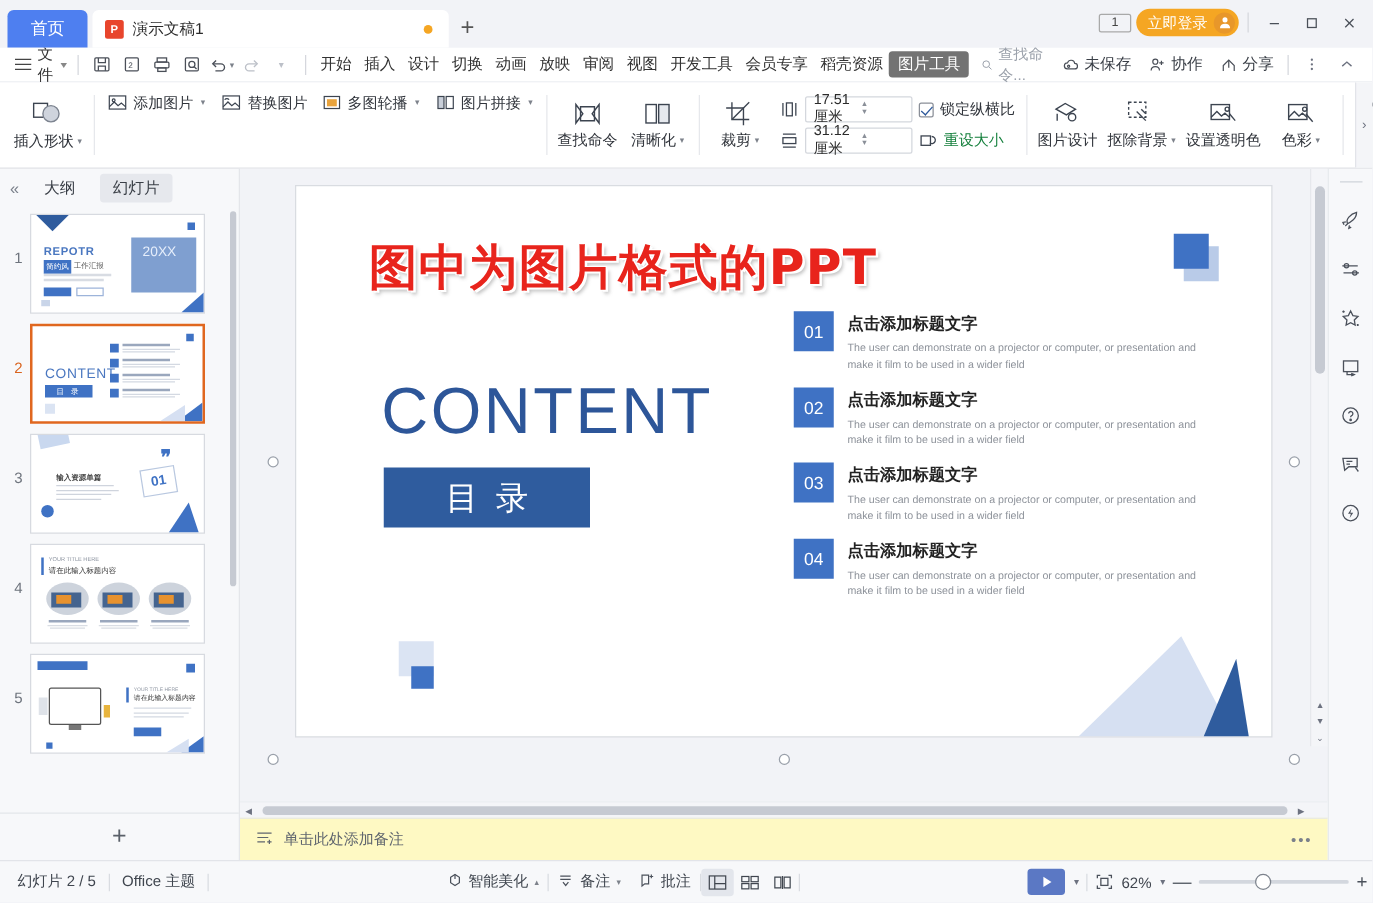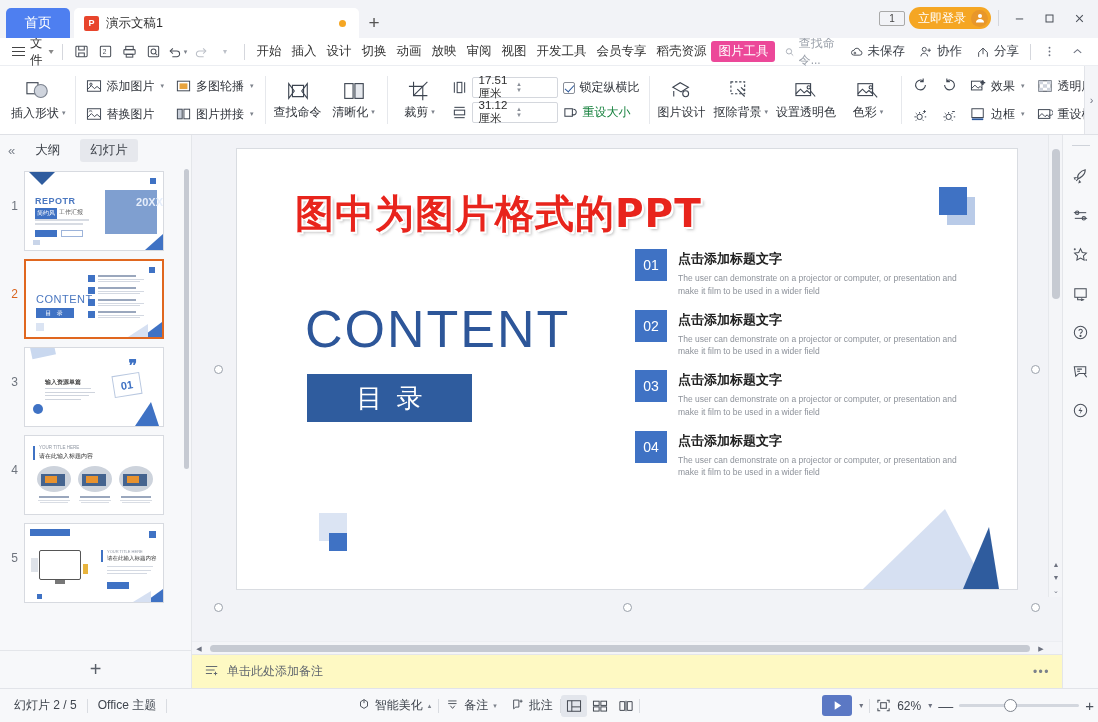--- a/index.html
+++ b/index.html
@@ -61,40 +61,40 @@
   }
   .file-btn { display:flex;align-items:center;gap:5px;padding:0 6px;height:22px;cursor:pointer;font-size:12.5px;color:#333;}
   .hamb { display:flex;flex-direction:column;gap:2.5px;}
   .hamb i { width:13px;height:1.4px;background:#444;display:block;}
   .caret { font-size:8px; color:#888; transform:scaleX(1.3);}
   .qbar { display:flex;align-items:center;gap:1px;padding:0 4px;}
   .qbtn { width:23px;height:22px;display:flex;align-items:center;justify-content:center;cursor:pointer;color:#4a4f58;}
   .qbtn.dis { color:#bcc0c8; }
   .ribtabs { display:flex;align-items:center;gap:0px;margin-left:4px;}
   .ritab { padding:2px 5px;font-size:12.5px;color:#333;cursor:pointer;border-radius:3px;white-space:nowrap;}
-  .ritab.active { background:#ec4899; color:#fff; font-weight:normal; padding:2px 7px;}
+  .ritab.active { background:#737373; color:#fff; font-weight:normal; padding:2px 7px;}
   .findbox { display:flex;align-items:center;gap:4px;margin-left:10px;color:#9aa0aa;font-size:12px;cursor:text;}
   .menu-right { margin-left:auto; display:flex; align-items:center; gap:2px; padding-right:2px;}
   .mr-item { display:flex;align-items:center;gap:4px;padding:2px 6px;font-size:12.5px;color:#3a3f47;cursor:pointer;border-radius:3px;white-space:nowrap;}
 
   
   .toolbar {
     height:69px; background:#fff; display:flex; align-items:stretch; flex:none;
     border-bottom:1px solid #dfe1e6; position:relative; padding-left:2px;
   }
   .tgroup { display:flex; align-items:center; padding:0 5px; position:relative;}
   .tgroup + .tgroup::before {
     content:""; position:absolute; left:0; top:10px; bottom:10px; width:1px; background:#e6e8ec;
   }
   .tbig {
     display:flex;flex-direction:column;align-items:center;justify-content:center;
     min-width:56px;height:63px;cursor:pointer;border-radius:3px;gap:2px;padding:0 4px;
   }
   .tbig .lbl{font-size:12px;color:#30343b;white-space:nowrap;display:flex;align-items:center;gap:2px;}
-  .tcol { display:flex;flex-direction:column;justify-content:center;height:63px;gap:1px;}
+  .tcol { display:flex;justify-content:center;height:63px;gap:1px;}
   .tsm {
     display:flex;align-items:center;gap:5px;height:27px;padding:0 6px;cursor:pointer;
     border-radius:3px;font-size:12px;color:#30343b;white-space:nowrap;
   }
   .dd { font-size:7px;color:#7d828b;margin-left:1px;}
   .sizecol { display:flex;flex-direction:column;justify-content:center;gap:4px;height:63px;padding:0 4px;}
   .sizerow { display:flex;align-items:center;gap:5px;}
   .spin {
     width:86px;height:21px;border:1px solid #d4d7dd;background:#fff;border-radius:2px;
     display:flex;align-items:center;padding:0 3px 0 6px;font-size:11.5px;color:#2b2b2b;
@@ -680,21 +680,21 @@
             <div style="position:absolute;left:4px;top:0;width:0;height:0;border-left:13px solid transparent;border-right:13px solid transparent;border-top:13px solid #2f5c9e;"></div>
             <div style="position:absolute;right:7px;top:6px;width:6px;height:6px;background:#3f72c4;"></div>
             <div style="position:absolute;left:10px;top:24px;font-size:9px;color:#4a77c0;letter-spacing:.5px;font-weight:600;">REPOTR</div>
             <div style="position:absolute;left:10px;top:36px;font-size:6px;color:#fff;background:#3f72c4;padding:1px 2px;">简约风</div>
             <div style="position:absolute;left:34px;top:36px;font-size:6px;color:#555;">工作汇报</div>
             <div style="position:absolute;left:10px;top:47px;width:54px;height:1.5px;background:#d8dce3;"></div>
             <div style="position:absolute;left:10px;top:51px;width:48px;height:1.5px;background:#d8dce3;"></div>
             <div style="position:absolute;left:10px;top:58px;width:22px;height:7px;background:#3f72c4;"></div>
             <div style="position:absolute;left:36px;top:58px;width:22px;height:7px;border:1px solid #9db4da;"></div>
             <div style="position:absolute;right:6px;top:18px;width:52px;height:44px;background:#7f9fd0;"></div>
-            <div style="position:absolute;right:0;top:24px;font-size:11px;color:#e6eefb;font-weight:bold;">20XX</div>
+            <div style="position:absolute;right:22px;top:24px;font-size:11px;color:#e6eefb;font-weight:normal;">20XX</div>
             <div style="position:absolute;right:0;bottom:0;width:0;height:0;border-left:18px solid transparent;border-bottom:16px solid #3f72c4;"></div>
             <div style="position:absolute;left:8px;bottom:5px;width:7px;height:5px;background:#c9d5e9;"></div>
           </div>
         </div>
 
         <div class="slide-item sel">
           <span class="snum">2</span>
           <div class="thumb">
             <div style="position:absolute;right:7px;top:6px;width:6px;height:6px;background:#3f72c4;"></div>
             <div style="position:absolute;left:10px;top:32px;font-size:11px;color:#4a77c0;letter-spacing:.5px;">CONTENT</div>

